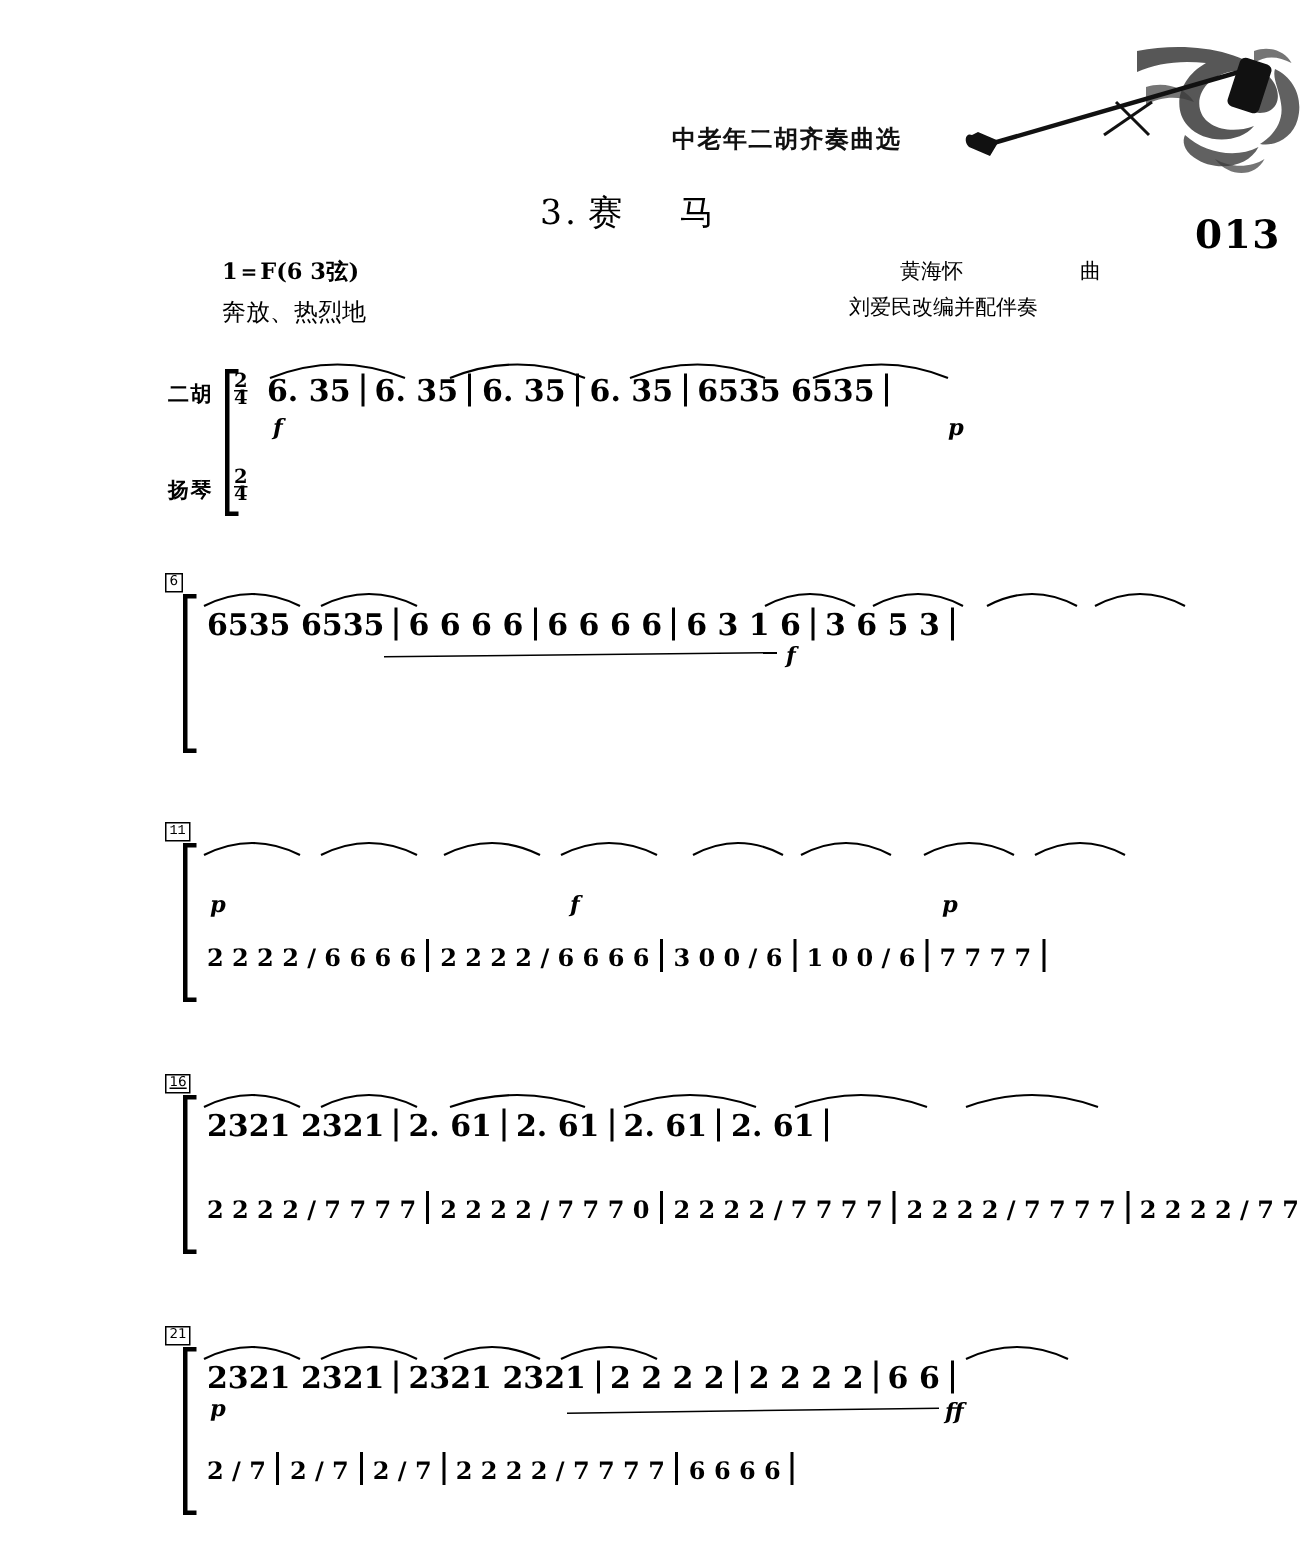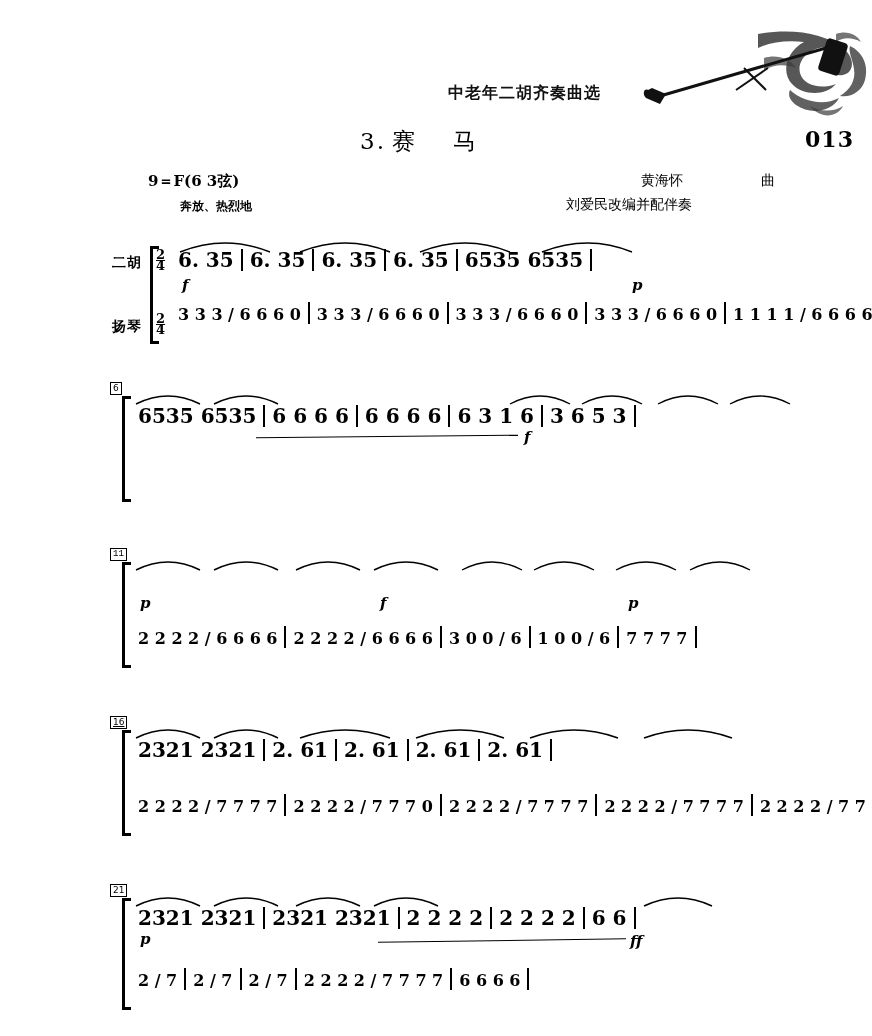--- a/index.html
+++ b/index.html
@@ -6,41 +6,41 @@
   body{width:872px;height:1036px;position:relative;font-family:"Liberation Serif",serif;color:#000;overflow:hidden;}
   .page{position:absolute;inset:0;}
 
   
   .book-title{
     position:absolute;left:448px;top:83px;
     font-family:"DejaVu Serif",serif;font-weight:bold;font-size:16px;letter-spacing:1px;
     color:#111;
   }
   .page-num{
-    position:absolute;right:18px;top:126px;
-    font-family:"DejaVu Serif",serif;font-weight:bold;font-size:22px;letter-spacing:1px;
+    position:absolute;right:18px;top:142px;
+    font-family:"DejaVu Serif",serif;font-weight:bold;font-size:26px;letter-spacing:1px;
   }
   .song-title{
     position:absolute;left:360px;top:126px;
     font-family:"DejaVu Serif",serif;font-weight:normal;font-size:23px;letter-spacing:2px;
   }
   .song-title .num{margin-right:6px;}
   .song-title .gap{display:inline-block;width:36px;}
 
   .key-sig{
     position:absolute;left:148px;top:172px;
     font-family:"DejaVu Serif",serif;font-size:15px;font-weight:bold;
   }
   .expression{
     position:absolute;left:148px;top:198px;
-    font-family:"DejaVu Serif",serif;font-size:12px;font-weight:bold;margin-left:32px;
+    font-family:"DejaVu Serif",serif;font-size:16px;font-weight:normal;
   }
   .composer{
     position:absolute;left:600px;top:172px;
-    font-family:"DejaVu Serif",serif;font-size:14px;margin-left:41px;
+    font-family:"DejaVu Serif",serif;font-size:14px;
   }
   .composer .sp{display:inline-block;width:78px;}
   .arranger{
     position:absolute;left:566px;top:196px;
     font-family:"DejaVu Serif",serif;font-size:14px;
   }
 
   
   .ornament{position:absolute;left:640px;top:28px;width:230px;height:95px;}
 
@@ -103,21 +103,21 @@
     </g>
   </svg>
 
   <div class="book-title">中老年二胡齐奏曲选</div>
   <div class="page-num">013</div>
 
   <div class="song-title">
     <span class="num">3.</span><span>赛</span><span class="gap"></span><span>马</span>
   </div>
 
-  <div class="key-sig">9＝F(6 3弦)</div>
+  <div class="key-sig">1＝F(6 3弦)</div>
   <div class="expression">奔放、热烈地</div>
   <div class="composer">
     <span>黄海怀</span><span class="sp"></span><span>曲</span>
   </div>
   <div class="arranger">刘爱民改编并配伴奏</div>
 
   <div class="sys" style="top:240px;height:110px;">
     <div class="inst-label" style="left:112px;top:14px;">二胡</div>
     <div class="inst-label" style="left:112px;top:78px;">扬琴</div>
     <div class="brace" style="left:150px;top:6px;height:98px;"></div>
@@ -130,23 +130,20 @@
       <b>2</b>
         <b class="den">4</b>
     </div>
 
     <div class="row notes" style="left:178px;top:8px;">
       <span>6.      35</span><span class="bar"></span><span>6.      35</span><span class="bar"></span><span>6.      35</span><span class="bar"></span><span>6.      35</span><span class="bar"></span><span>6535 6535</span><span class="bar"></span>
     </div>
     <div class="dyn" style="position:absolute;left:182px;top:36px;">f</div>
     <div class="dyn" style="position:absolute;left:632px;top:36px;">p</div>
 
-    <div class="row notes" style="left:178px;top:62px;font-size:16px;">
-      <span>3 3 3 / 6 6 6 0</span><span class="bar"></span><span>3 3 3 / 6 6 6 0</span><span class="bar"></span><span>3 3 3 / 6 6 6 0</span><span class="bar"></span><span>3 3 3 / 6 6 6 0</span><span class="bar"></span><span>1 1 1 1 / 6 6 6 6</span>
-    </div>
 
     <svg style="position:absolute;left:170px;top:-8px;width:600px;height:26px;">
       <path d="M10 20 Q55 2 100 20" fill="none" stroke="#000" stroke-width="1.4"></path>
       <path d="M130 20 Q175 2 220 20" fill="none" stroke="#000" stroke-width="1.4"></path>
       <path d="M250 20 Q295 2 340 20" fill="none" stroke="#000" stroke-width="1.4"></path>
       <path d="M372 20 Q418 2 462 20" fill="none" stroke="#000" stroke-width="1.4"></path>
     </svg>
   </div>
 
   <div class="sys" style="top:382px;height:120px;">

